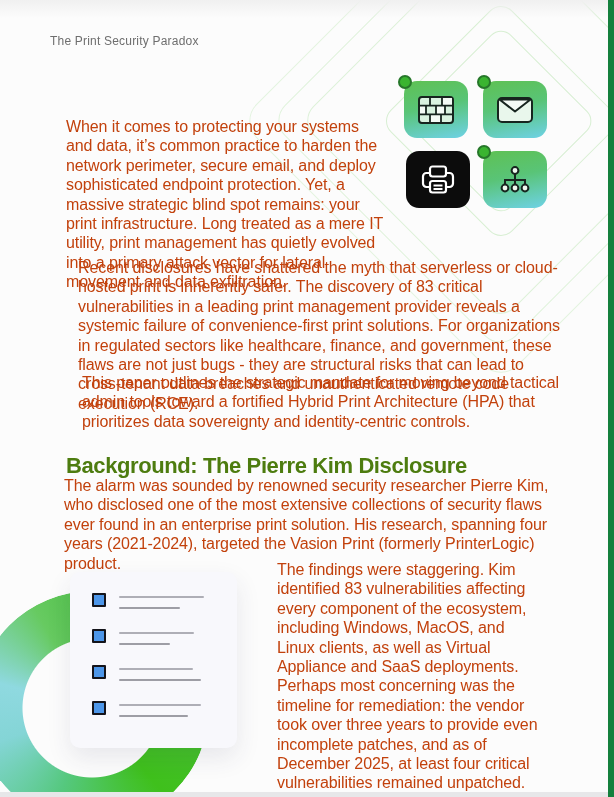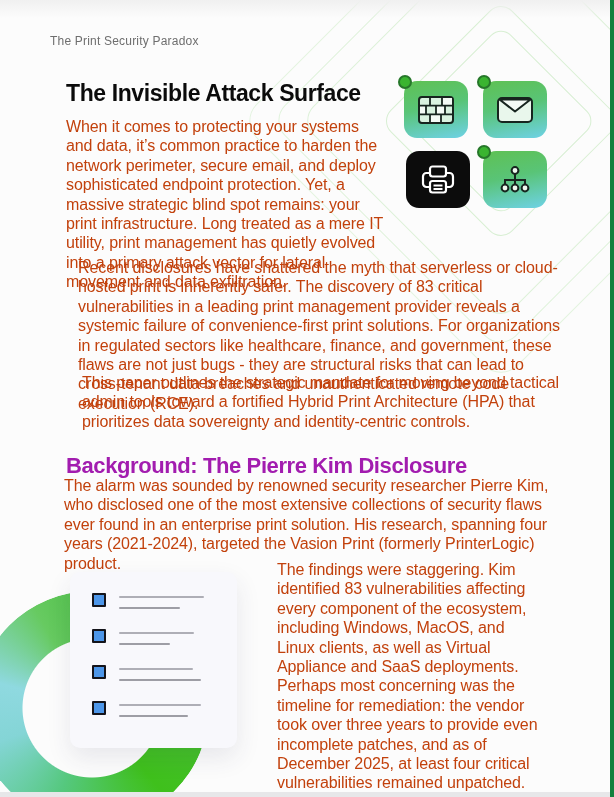--- a/index.html
+++ b/index.html
@@ -1,21 +1,21 @@
 <!DOCTYPE html>
 <html><head>
 <meta charset="utf-8">
 <style>
   html,body{margin:0;padding:0;background:#ffffff;}
   .page{
     position:relative;width:614px;height:797px;overflow:hidden;
     background:#fcfcfc;
     font-family:"Liberation Sans","DejaVu Sans",sans-serif;
     color:#3e3e3e;
-    border-right:4px solid #15803d;
+    border-right:6px solid #15803d;
     box-sizing:border-box;
   }
   .top-fade{position:absolute;left:0;top:0;width:100%;height:18px;
     background:linear-gradient(180deg,#f0f0f0 0%,rgba(252,252,252,0) 100%);z-index:1;}
   .bottom-strip{position:absolute;left:0;bottom:0;width:100%;height:5px;background:#e7e7e9;z-index:6;}
 
   
   .diamond{position:absolute;border:1px solid #d8efd3;transform:rotate(45deg);z-index:0;background:transparent;}
   .d1{width:134px;height:134px;left:433px;top:53px;border-radius:14px;}
   .d2{width:170px;height:170px;left:415px;top:35px;border-radius:16px;}
@@ -26,21 +26,21 @@
   
   .kicker{position:absolute;left:50px;top:34px;font-size:12px;color:#6e6e6e;letter-spacing:.2px;z-index:2;}
   .h1{position:absolute;left:66px;top:64px;font-size:23px;line-height:28px;font-weight:800;
       color:#0b0b0b;letter-spacing:-.4px;z-index:2;}
   .body-text{position:absolute;font-size:16px;line-height:19.4px;color:#c2410c;
       letter-spacing:-.1px;z-index:2;}
   .p1{left:66px;top:101px;width:320px;}
   .p2{left:78px;top:242px;width:486px;}
   .p3{left:82px;top:357px;width:486px;}
   .h2{position:absolute;left:66px;top:434px;font-size:22px;line-height:27px;font-weight:800;
-      color:#a21caf;letter-spacing:-.4px;z-index:2;}
+      color:#4d7c0f;letter-spacing:-.4px;z-index:2;}
   .p4{left:64px;top:468px;width:490px;margin-top:8px;}
   .p5{left:277px;top:544px;width:264px;}
 
   
   .tile{position:absolute;width:64px;height:57px;border-radius:13px;z-index:2;
     display:flex;align-items:center;justify-content:center;
     background:linear-gradient(168deg,#5ec155 2%,#59c477 45%,#6ed2e6 100%);}
   .tile.black{background:#0c0c0c;}
   .t1{left:404px;top:81px;}
   .t2{left:483px;top:81px;}
@@ -77,21 +77,20 @@
   <div class="top-fade"></div>
 
   <div class="diamond d5"></div>
   <div class="diamond d4"></div>
   <div class="diamond d3"></div>
   <div class="diamond d2"></div>
   <div class="diamond d1"></div>
 
   <div class="kicker">The Print Security Paradox</div>
 
-  <h1 class="h1">The Invisible Attack Surface</h1>
   <p class="body-text p1">When it comes to protecting your systems and data, it’s common practice to harden the network perimeter, secure email, and deploy sophisticated endpoint protection. Yet, a massive strategic blind spot remains: your print infrastructure. Long treated as a mere IT utility, print management has quietly evolved into a primary attack vector for lateral movement and data exfiltration.</p>
   <p class="body-text p2">Recent disclosures have shattered the myth that serverless or cloud-hosted print is inherently safer. The discovery of 83 critical vulnerabilities in a leading print management provider reveals a systemic failure of convenience-first print solutions. For organizations in regulated sectors like healthcare, finance, and government, these flaws are not just bugs - they are structural risks that can lead to cross-tenant data breaches and unauthenticated remote code execution (RCE).</p>
   <p class="body-text p3">This paper outlines the strategic mandate for moving beyond tactical admin tools toward a fortified Hybrid Print Architecture (HPA) that prioritizes data sovereignty and identity-centric controls.</p>
 
   <div class="tile t1">
     <span class="dot"></span>
     <svg width="38" height="30" viewBox="0 0 38 30">
       <rect x="2" y="2" width="34" height="26" rx="3" fill="#d9f3e0" stroke="#17251f" stroke-width="2"></rect>
       <rect x="25" y="3" width="10" height="7.5" fill="#f4fbf6"></rect>
       <rect x="3" y="11" width="6" height="8" fill="#f4fbf6"></rect>

